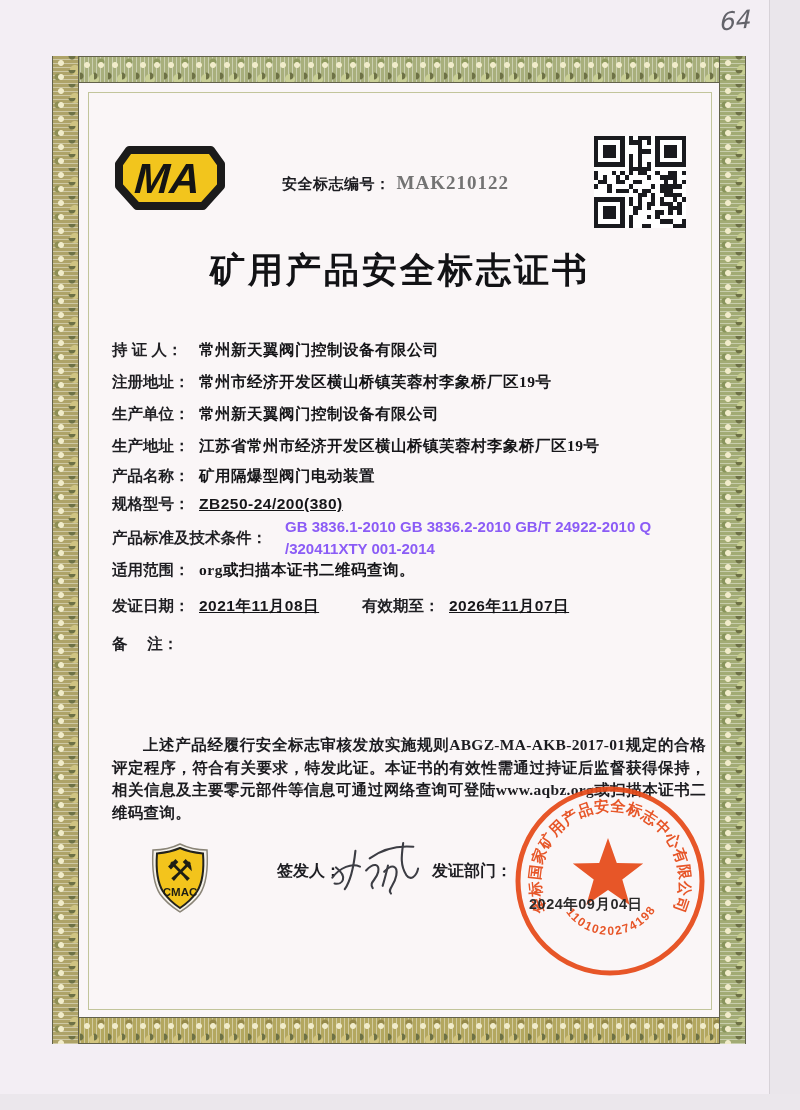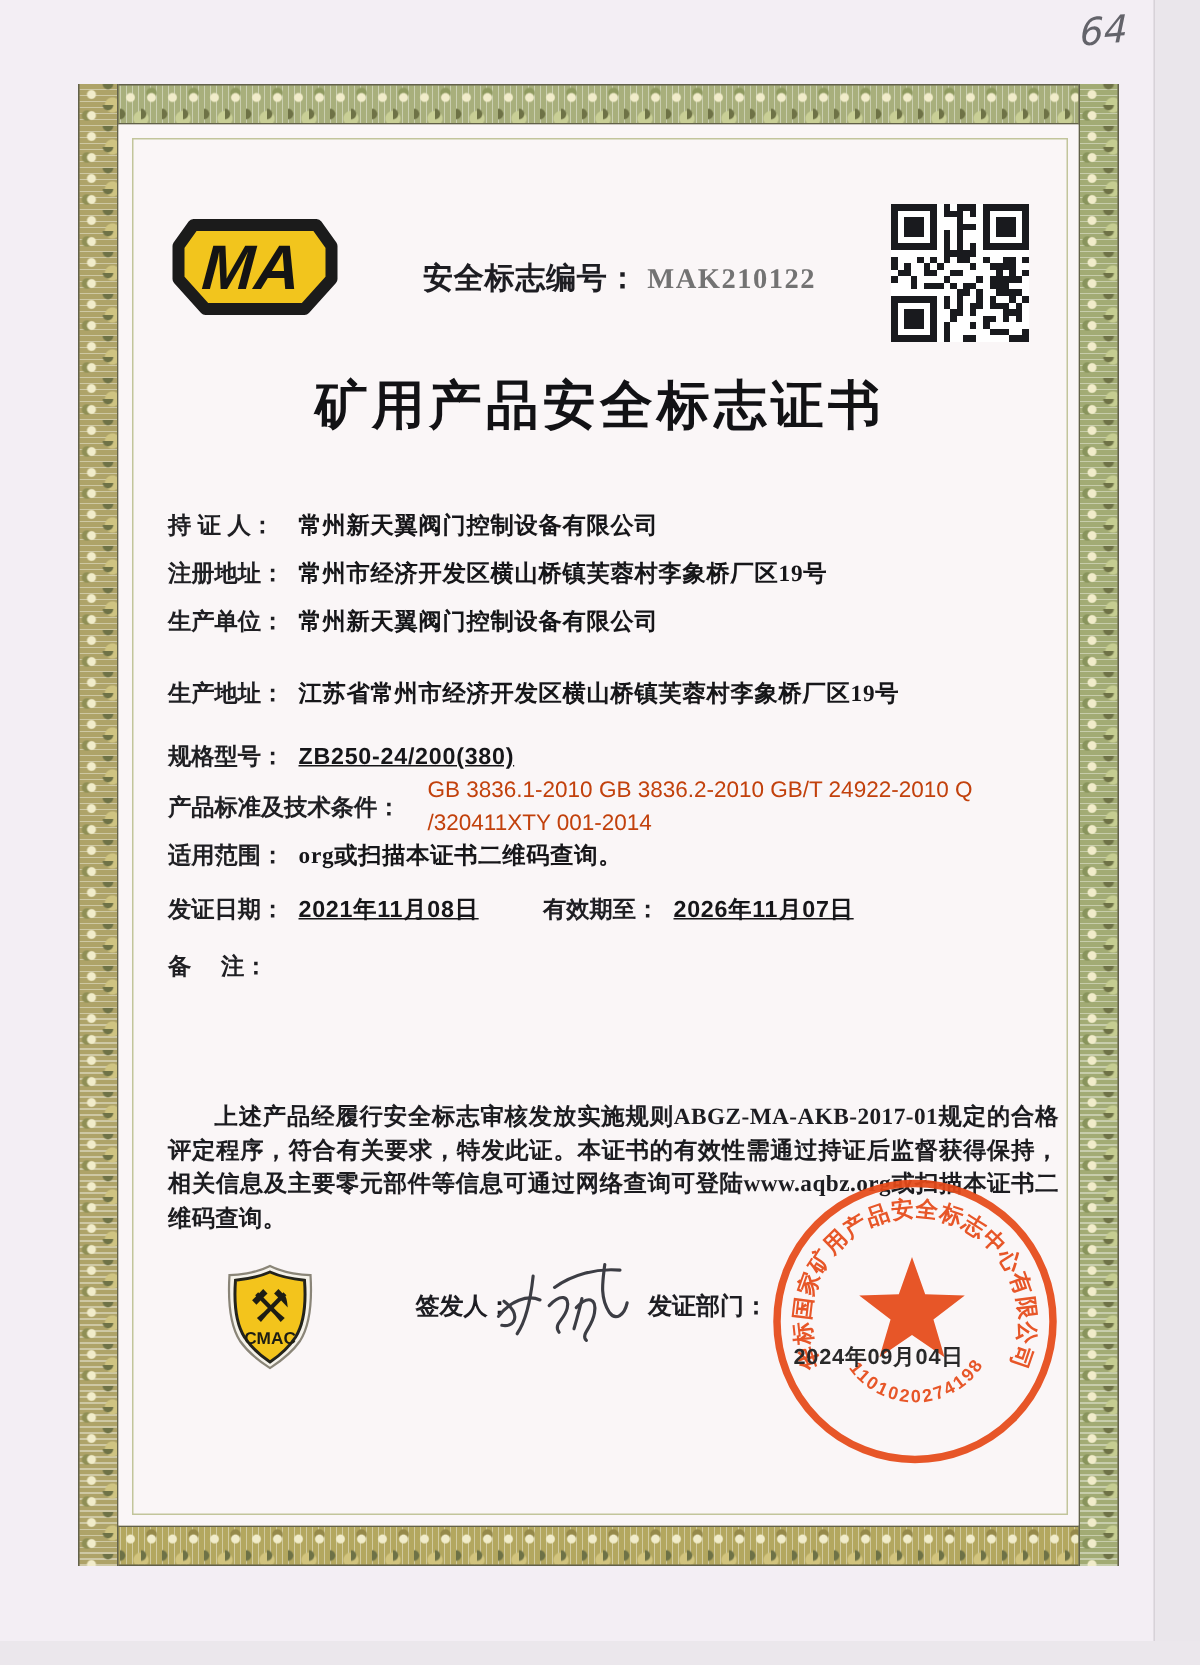--- a/index.html
+++ b/index.html
@@ -32,32 +32,32 @@
   .b-top{left:52px;top:56px;width:694px;height:27px;--bc:#a8af7c;--bc2:#c9cf96;--bc3:#8f9a60;}
   .b-bottom{left:52px;top:1017px;width:694px;height:27px;--bc:#b3a75f;--bc2:#d2c47e;--bc3:#95894a;}
   .b-left{left:52px;top:56px;width:27px;height:988px;--bc:#aea368;--bc2:#cfc482;--bc3:#8f8f55;}
   .b-right{left:719px;top:56px;width:27px;height:988px;--bc:#a2ab74;--bc2:#c6cd92;--bc3:#88945c;}
   .inner-bg{position:absolute;left:79px;top:83px;width:640px;height:934px;background:#faf6f7;}
   .inner-line{position:absolute;left:88px;top:92px;width:622px;height:916px;border:1px solid #c2c59b;}
 
   .abs{position:absolute;}
   
   .certno{left:282px;top:172px;display:flex;align-items:baseline;}
-  .certno .lbl{font-size:20px;font-weight:700;color:#1d1d22;letter-spacing:.5px;}
+  .certno .lbl{font-size:15px;font-weight:700;color:#1d1d22;letter-spacing:.5px;}
   .certno .val{font-family:"Liberation Serif",serif;font-size:19px;font-weight:600;color:#737373;letter-spacing:1px;margin-left:6px;}
   .title{left:90px;top:247px;width:620px;text-align:center;font-size:35px;font-weight:900;letter-spacing:3px;color:#121215;}
 
   
   .frow{left:112px;height:22px;white-space:nowrap;}
   .flabel{display:inline-block;width:87px;font-size:15.5px;font-weight:700;color:#1f1f23;}
   .flabel.wide{width:173px;}
   .fval{font-size:15.5px;font-weight:700;color:#161619;letter-spacing:.5px;}
   .v-kai{font-family:"Liberation Serif",serif;}
   .v-hei{font-family:"Liberation Sans",sans-serif;text-decoration:underline;}
-  .stdval{left:285px;font-size:15px;font-weight:400;color:#c2410c;line-height:22px;}
+  .stdval{left:285px;font-size:15px;font-weight:700;color:#8b5cf6;line-height:22px;}
   .dates .flabel{width:87px;}
   .remark .flabel{width:87px;}
 
   .statement{left:112px;top:734px;width:594px;font-family:"Liberation Serif",serif;font-size:15.5px;font-weight:700;color:#1c1c20;line-height:22.7px;text-align:justify;text-indent:2em;letter-spacing:.3px;}
 
   
   .signer{left:277px;top:861px;font-size:16px;font-weight:700;color:#1d1d22;}
   .dept{left:432px;top:861px;font-size:16px;font-weight:700;color:#1d1d22;}
   .sig-svg{left:326px;top:836px;}
   .seal-svg{left:513px;top:782px;opacity:.93;}
@@ -228,22 +228,25 @@
     <span class="flabel">持 证 人：</span><span class="fval v-kai">常州新天翼阀门控制设备有限公司</span>
   </div>
 
   <div class="abs title">矿用产品安全标志证书</div>
   <div class="abs frow" style="top:372px">
     <span class="flabel">注册地址：</span><span class="fval v-kai">常州市经济开发区横山桥镇芙蓉村李象桥厂区19号</span>
   </div>
   <div class="abs frow" style="top:404px">
     <span class="flabel">生产单位：</span><span class="fval v-kai">常州新天翼阀门控制设备有限公司</span>
   </div>
-  <div class="abs frow" style="top:452px">
+  <div class="abs frow" style="top:436px">
     <span class="flabel">生产地址：</span><span class="fval v-kai">江苏省常州市经济开发区横山桥镇芙蓉村李象桥厂区19号</span>
+  </div>
+  <div class="abs frow" style="top:466px">
+    <span class="flabel">产品名称：</span><span class="fval v-kai">矿用隔爆型阀门电动装置</span>
   </div>
   <div class="abs frow" style="top:494px">
     <span class="flabel">规格型号：</span><span class="fval v-hei">ZB250-24/200(380)</span>
   </div>
   <div class="abs frow" style="top:528px">
     <span class="flabel wide">产品标准及技术条件：</span>
   </div>
   <div class="abs stdval" style="top:516px">
     <div>GB 3836.1-2010 GB 3836.2-2010 GB/T 24922-2010 Q</div>
     <div>/320411XTY 001-2014</div>

